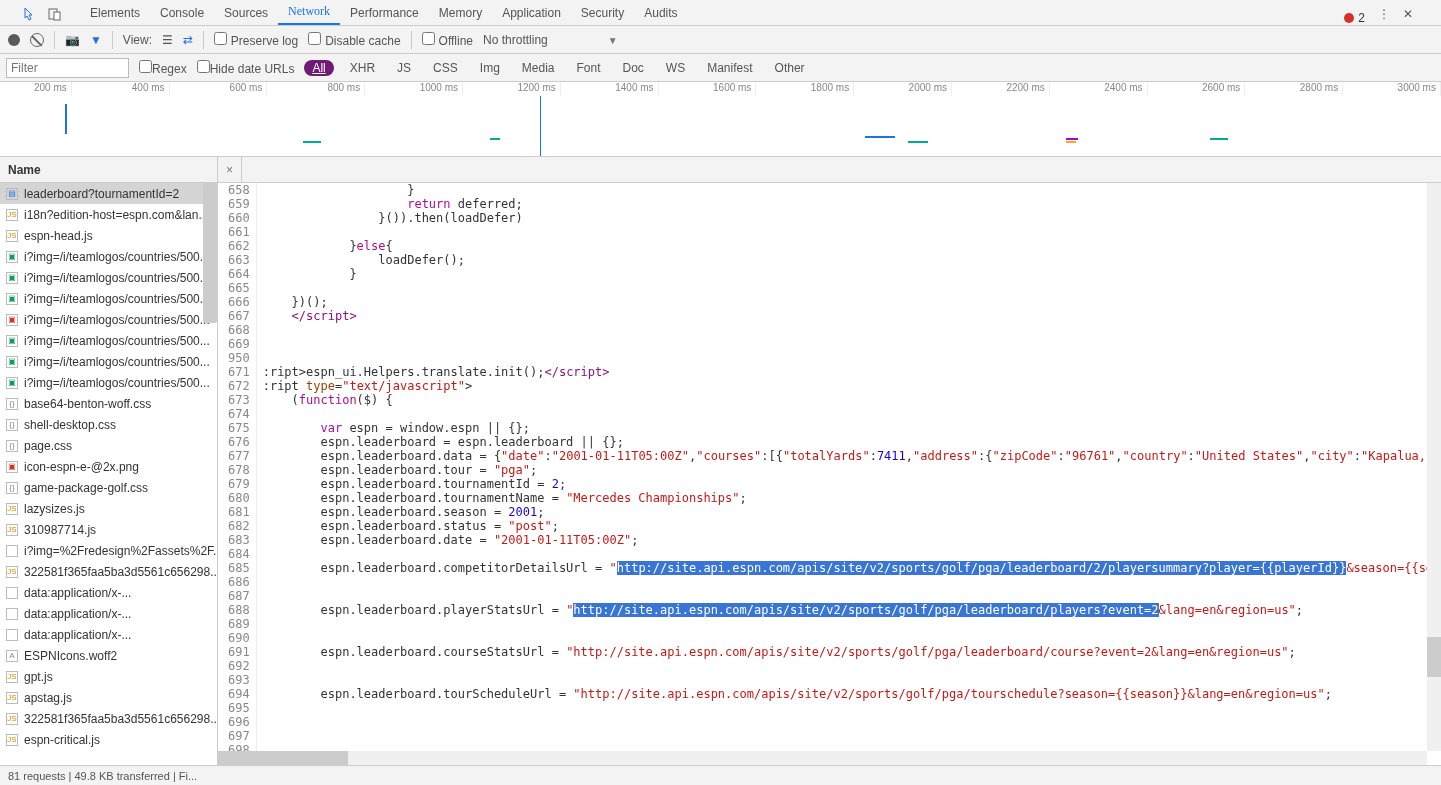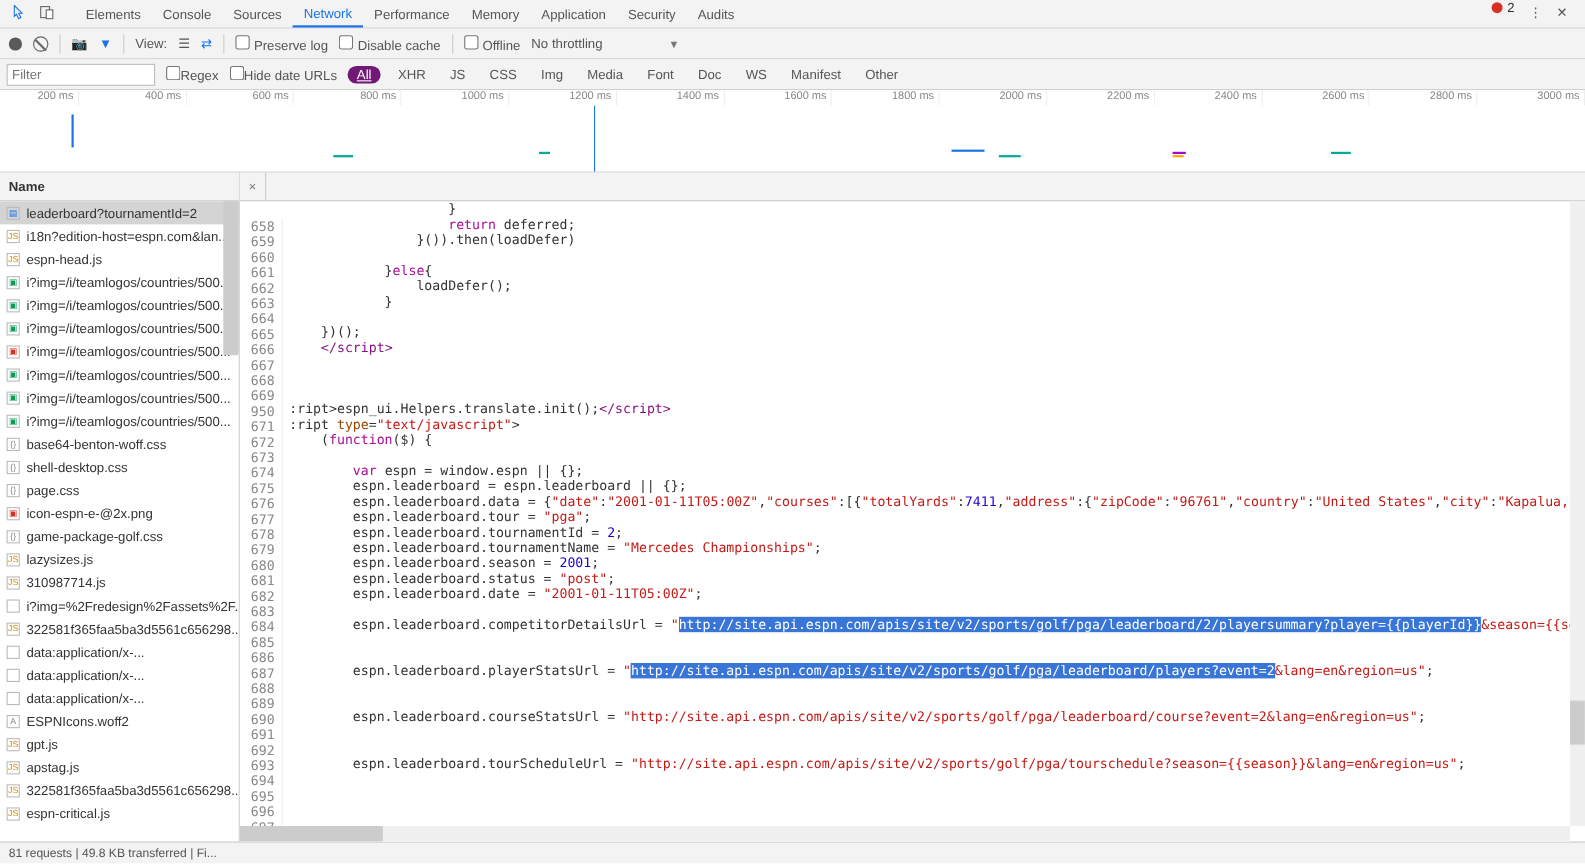--- a/index.html
+++ b/index.html
@@ -1,34 +1,34 @@
 <!DOCTYPE html>
 <html><head>
 <meta charset="utf-8">
 <style>
 * { margin: 0; padding: 0; box-sizing: border-box; }
 body { font-family: "Segoe UI", Tahoma, sans-serif; font-size: 12px; color: #333; background: #fff; overflow: hidden; width: 1441px; height: 785px; }
-.top-tabs { display: flex; align-items: flex-start; height: 26px; border-bottom: 1px solid #ccc; background: #f3f3f3; padding: 0 8px; }
+.top-tabs { display: flex; align-items: flex-end; height: 26px; border-bottom: 1px solid #ccc; background: #f3f3f3; padding: 0 20px; }
 .top-tabs .icon-btn { width: 22px; height: 22px; display: flex; align-items: center; justify-content: center; color: #555; margin-right: 2px; }
 .top-tabs .tab { padding: 0 10px; height: 100%; display: flex; align-items: center; color: #555; cursor: default; }
-.top-tabs .tab.active { color: #1a73e8; border-bottom: 2px solid #1a73e8; }
+.top-tabs .tab.active { color: #1a73e8; border-bottom: 2px solid #1a73e8; font-family: Liberation Serif, serif; }
 .top-tabs .spacer { flex: 1; }
 .top-tabs .err { display: flex; align-items: center; color: #333; margin-right: 8px; }
 .top-tabs .err-dot { width: 10px; height: 10px; border-radius: 50%; background: #d93025; margin-right: 4px; }
 
 .toolbar { display: flex; align-items: center; height: 28px; border-bottom: 1px solid #ccc; background: #f3f3f3; padding: 0 8px; gap: 10px; color: #555; }
 .toolbar .circle-dot { width: 12px; height: 12px; border-radius: 50%; background: #5a5a5a; }
 .toolbar .nosign { width: 14px; height: 14px; border: 1.5px solid #666; border-radius: 50%; position: relative; }
 .toolbar .nosign:after { content:""; position:absolute; width: 14px; height: 1.5px; background:#666; top:6px; left:-1px; transform: rotate(45deg); }
 .toolbar .sep { width: 1px; height: 18px; background: #ccc; }
 .toolbar input[type="checkbox"] { margin-right: 4px; }
 .toolbar .chev { color: #777; font-size: 10px; margin-left: 4px; }
 
 .filter-row { display: flex; align-items: center; height: 28px; border-bottom: 1px solid #ccc; background: #f3f3f3; padding: 0 6px; gap: 10px; color: #555; }
-.filter-row input[type="text"] { width: 135px; height: 20px; border: 1px solid #bbb; padding: 0 4px; background: #fff; font-size: 12px; }
+.filter-row input[type="text"] { width: 123px; height: 20px; border: 1px solid #bbb; padding: 0 4px; background: #fff; font-size: 12px; }
 .filter-row .chip { padding: 2px 6px; cursor: default; }
 .filter-row .chip.active { background: #701a75; color: #fff; border-radius: 8px; padding: 1px 8px; text-decoration: underline; }
 
 .timeline { height: 75px; border-bottom: 1px solid #ccc; position: relative; background: #fff; }
 .timeline .ticks { position: absolute; top: 0; left: 0; right: 0; height: 14px; display: flex; font-size: 10px; color: #888; gap: 26px; }
 .timeline .ticks div { flex: 1; text-align: right; padding-right: 4px; border-right: 1px solid #eee; }
 .timeline .area { position: absolute; top: 14px; bottom: 0; left: 0; right: 0; }
 .timeline .vline { position: absolute; top: 0; bottom: 0; width: 1px; background: #1a73e8; }
 .timeline .bar { position: absolute; height: 2px; }
 
@@ -49,21 +49,21 @@
 .sidebar .ico.blank { color: transparent; }
 .sidebar .scroll-thumb { position: absolute; right: 0; top: 26px; width: 14px; height: 140px; background: #ccc; border-radius: 2px; }
 
 .detail { flex: 1; display: flex; flex-direction: column; min-width: 0; position: relative; }
 .detail .tabs { height: 26px; display: flex; align-items: center; border-bottom: 1px solid #ccc; background: #f3f3f3; }
 .detail .close { width: 24px; height: 100%; display: flex; align-items:center; justify-content:center; color:#777; border-right:1px solid #ccc; }
 .detail .dtab { padding: 0 10px; height: 100%; display: flex; align-items: center; color: #555; cursor: default; }
 .detail .dtab.active { background: #fff; border: 1px solid #ccc; border-bottom: 1px solid #fff; margin-bottom: -1px; border-top:none; }
 
 .code { flex: 1; overflow: hidden; display: flex; font-family: Consolas, Menlo, monospace; font-size: 12px; line-height: 14px; position: relative; }
-.gutter { background: #fff; border-right: 1px solid #eee; color: #888; text-align: right; padding: 0 6px 0 10px; user-select: none; margin-top: 16px; }
+.gutter { background: #fff; border-right: 1px solid #eee; color: #888; text-align: right; padding: 0 6px 0 10px; user-select: none; }
 .gutter div { height: 14px; }
 .src { flex: 1; overflow-x: auto; white-space: pre; padding-left: 6px; }
 .src .ln { height: 14px; }
 .kw { color: #aa0d91; }
 .str { color: #c41a16; }
 .tag { color: #881280; }
 .attr { color: #994500; }
 .num { color: #1c00cf; }
 .hl { background: #3875d7; color: #fff; }
 .src-hscroll { position: absolute; left: 0; right: 14px; bottom: 0; height: 14px; background: #f0f0f0; }

